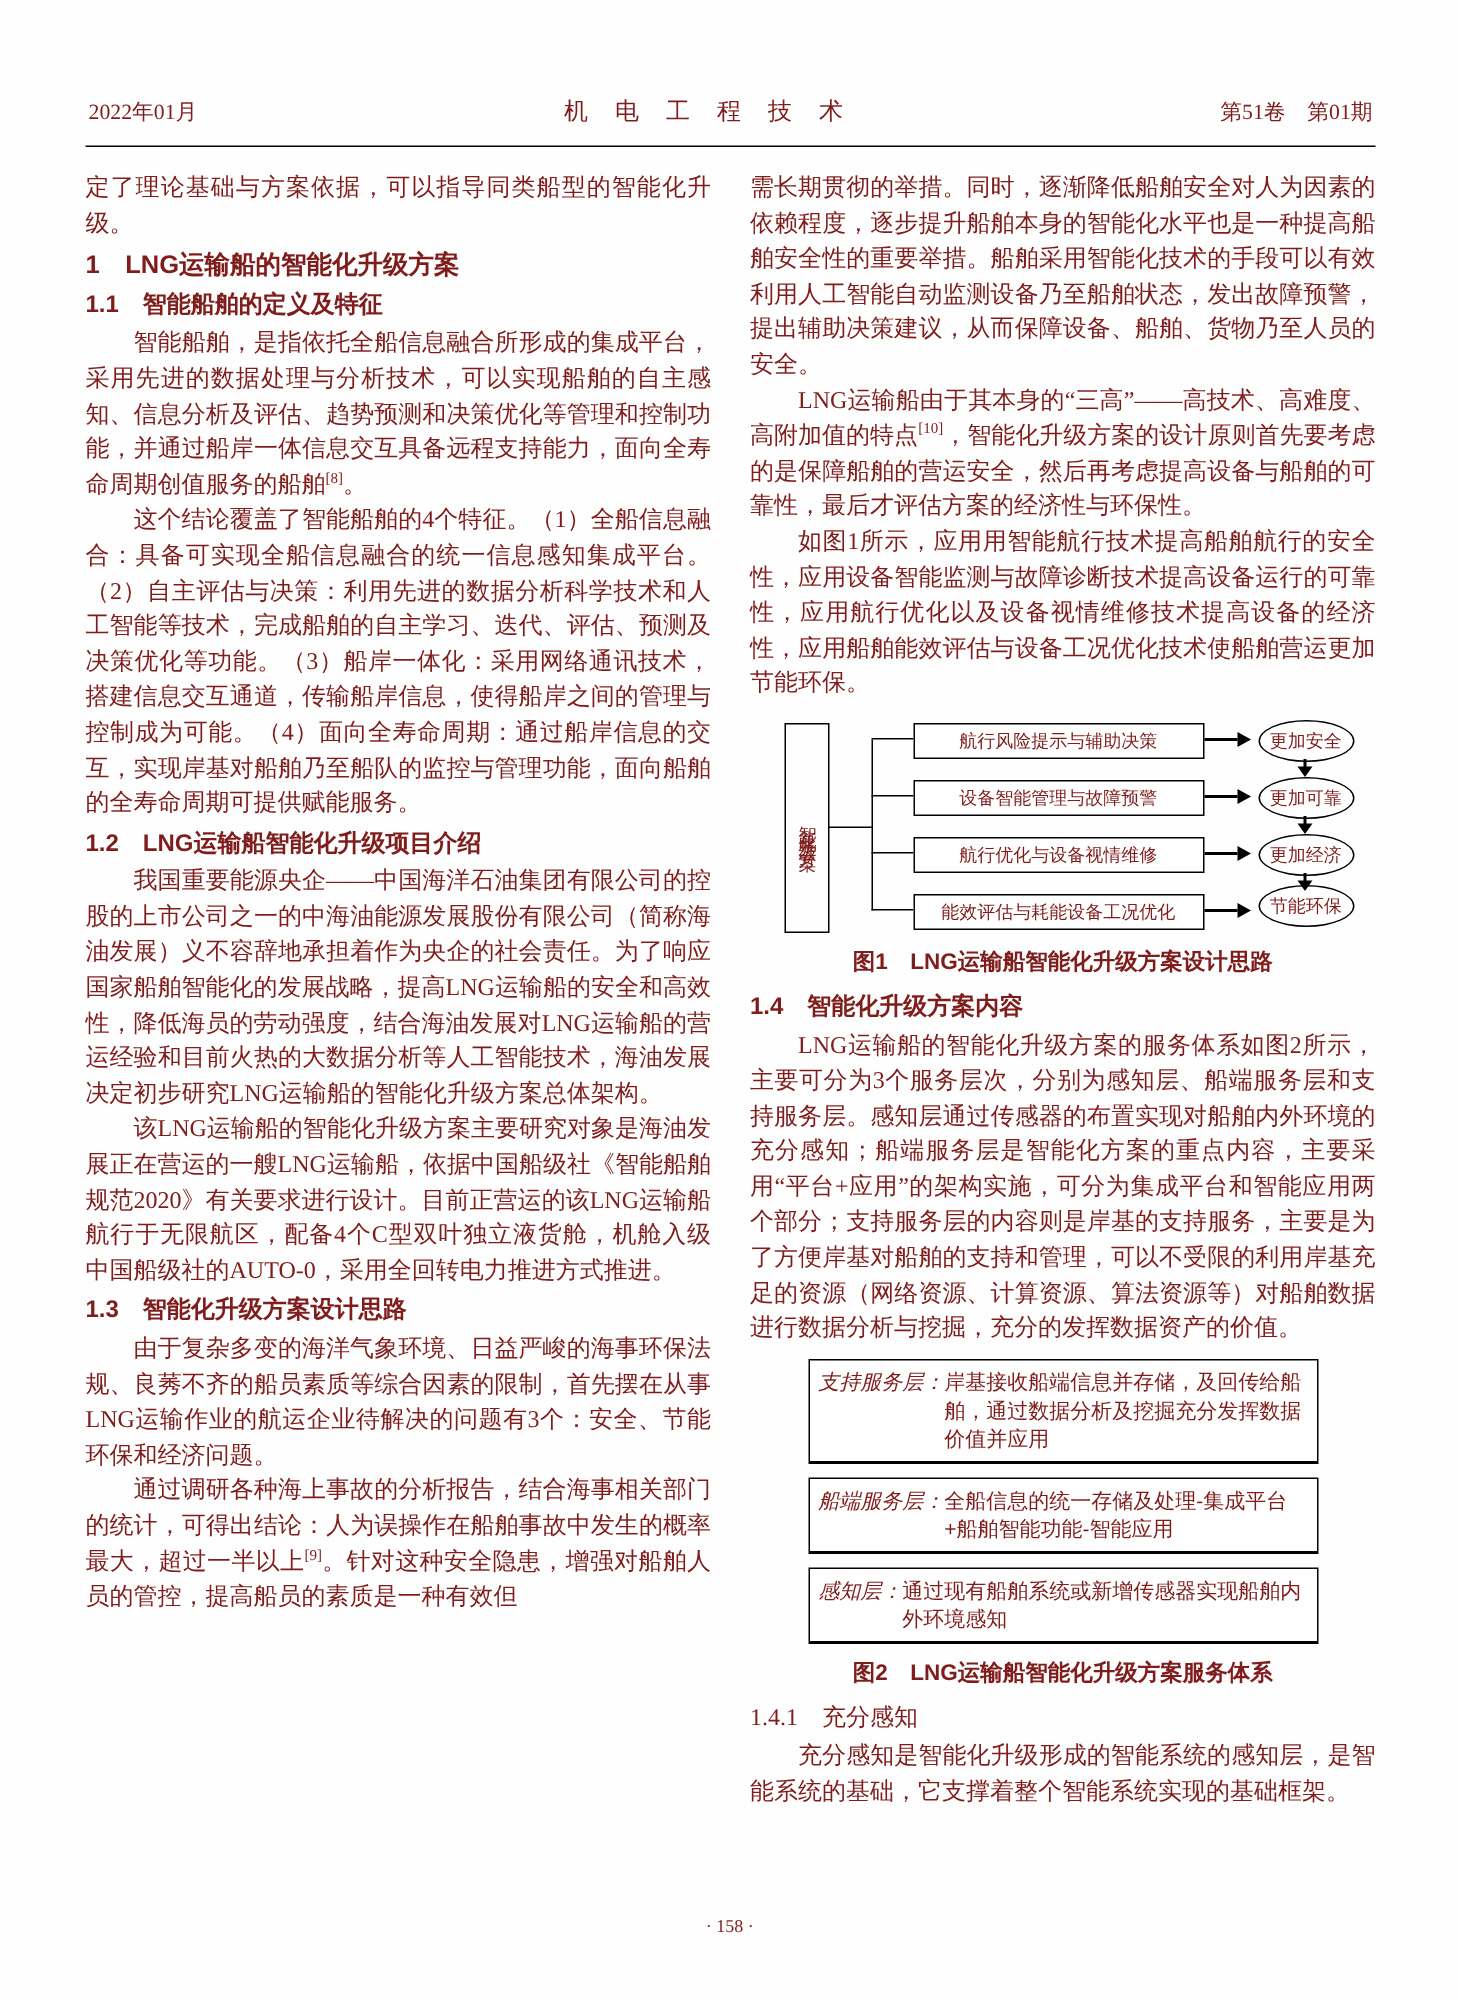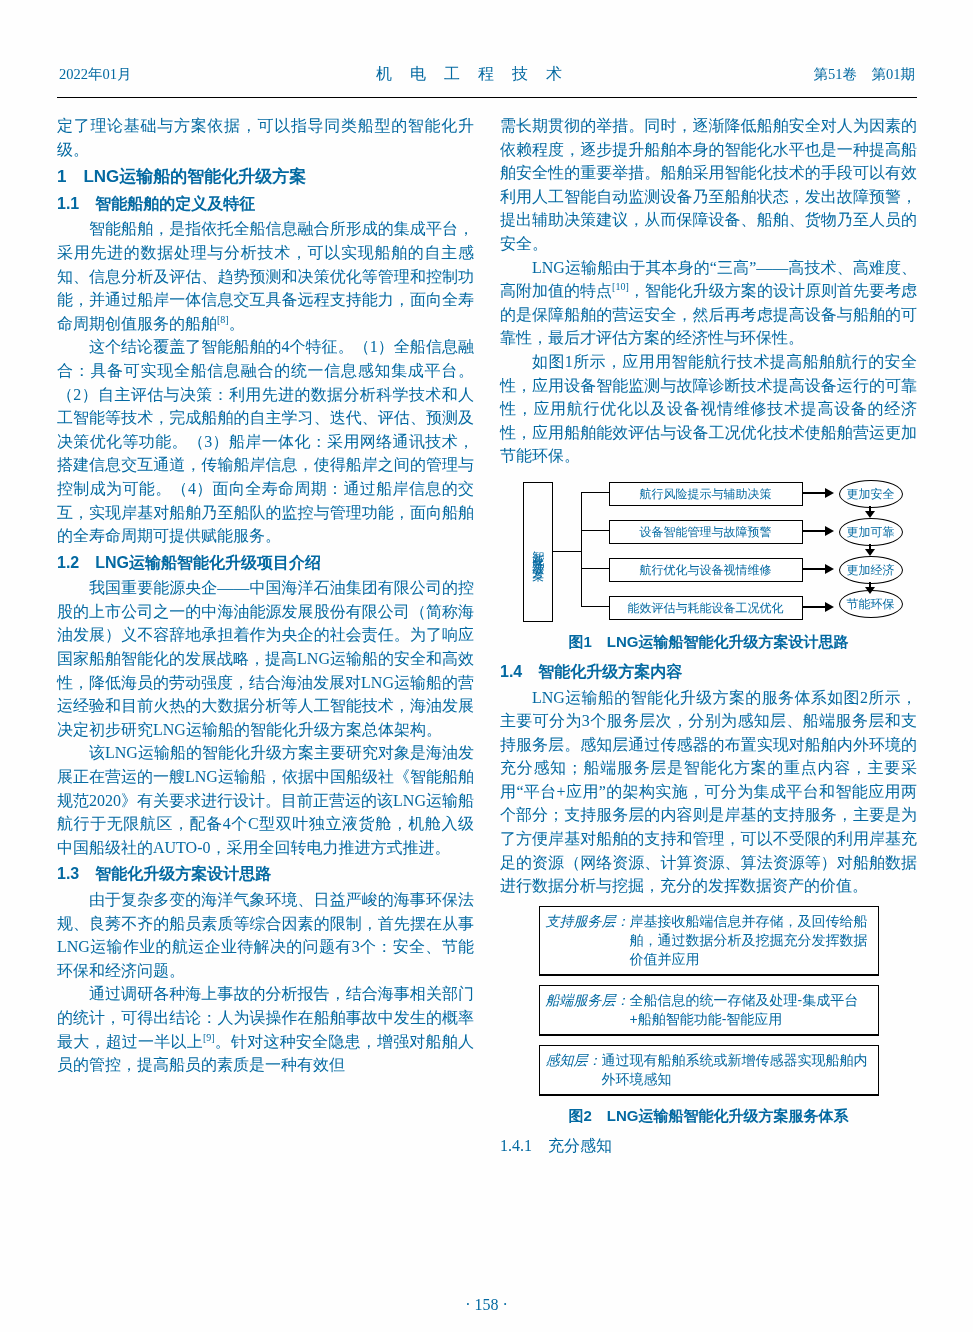--- a/index.html
+++ b/index.html
@@ -1,18 +1,18 @@
 <!DOCTYPE html>
 <html><head>
 <meta charset="utf-8">
 <style>
   html,body { margin:0; padding:0; background:#ffffff; }
   .page {
     position:relative; width:973px; height:1332px; margin:0 auto;
-    background:#fefefe; color:#0369a1; overflow:hidden;
+    background:#fefefe; color:#7f1d1d; overflow:hidden;
     font-family:"Liberation Serif","DejaVu Serif",serif;
   }
   .content { padding:50px 56px 0 57px; }
 
   
   .page-header { display:flex; justify-content:space-between; align-items:baseline;
     font-size:14.5px; padding:14px 2px 12px 2px; }
   .journal-title { letter-spacing:7px; font-size:16px; }
   .header-rule { border:none; border-top:1.6px solid #000; margin:0 0 16px 0; }
 
@@ -53,22 +53,22 @@
 
   
   .fig2 { width:340px; margin:8px auto 2px auto; font-size:14px; line-height:19px;
     font-family:"Liberation Sans",sans-serif; }
   .fig2 .layer { display:flex; border:1px solid #000; border-bottom:2.5px solid #000;
     padding:5px 6px; margin-bottom:9px; background:#fff; text-align:left; }
   .fig2 .layer-label { white-space:nowrap;font-style:italic; }
   .fig2 .layer-body { flex:1; }
 
   
-  .page-footer { position:absolute; left:0; right:0; bottom:18px; text-align:center;
-    font-size:16px; }
+  .page-footer { position:absolute; left:0; right:0; bottom:40px; text-align:center;
+    font-size:12px; }
 </style>
 </head>
 <body>
 
 <div class="page">
   <div class="content">
 
     <div class="page-header">
       <span>2022年01月</span>
       <span class="journal-title">机 电 工 程 技 术</span>
@@ -148,18 +148,19 @@
             <span class="layer-body">全船信息的统一存储及处理-集成平台+船舶智能功能-智能应用</span>
           </div>
           <div class="layer">
             <span class="layer-label">感知层：</span>
             <span class="layer-body">通过现有船舶系统或新增传感器实现船舶内外环境感知</span>
           </div>
         </div>
         <div class="fig-caption">图2　LNG运输船智能化升级方案服务体系</div>
 
         <div class="h-sub">1.4.1　充分感知</div>
+        <p>充分感知是智能化升级形成的智能系统的感知层，是智能系统的基础，它支撑着整个智能系统实现的基础框架。</p>
       </div>
     </div>
   </div>
 
   <div class="page-footer">· 158 ·</div>
 </div>
 
 </body></html>

